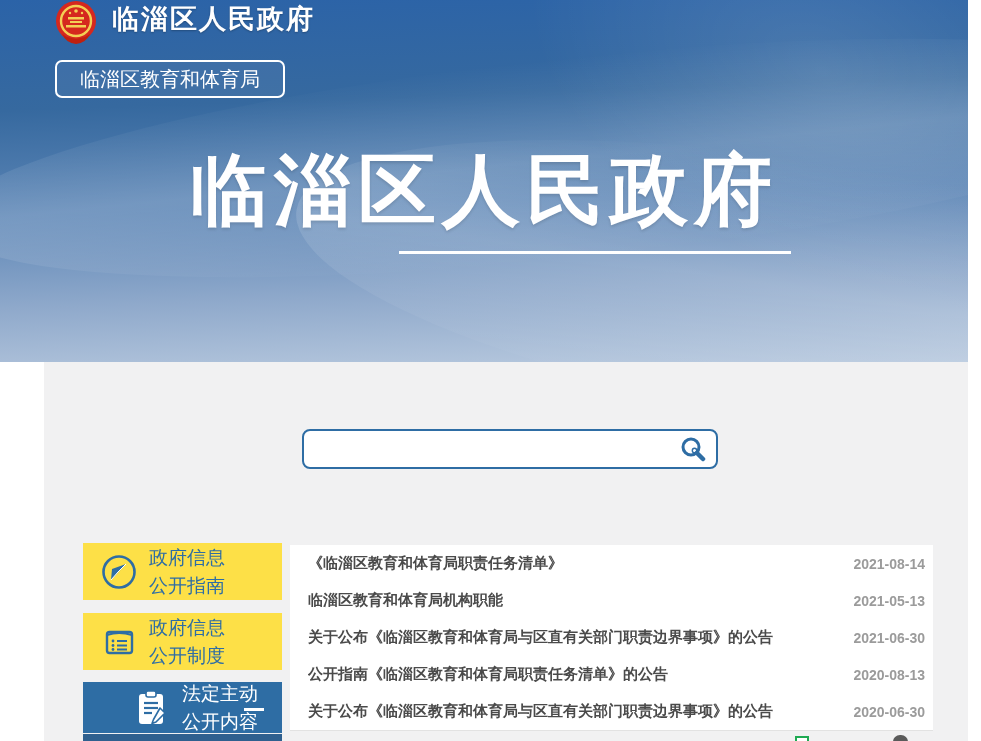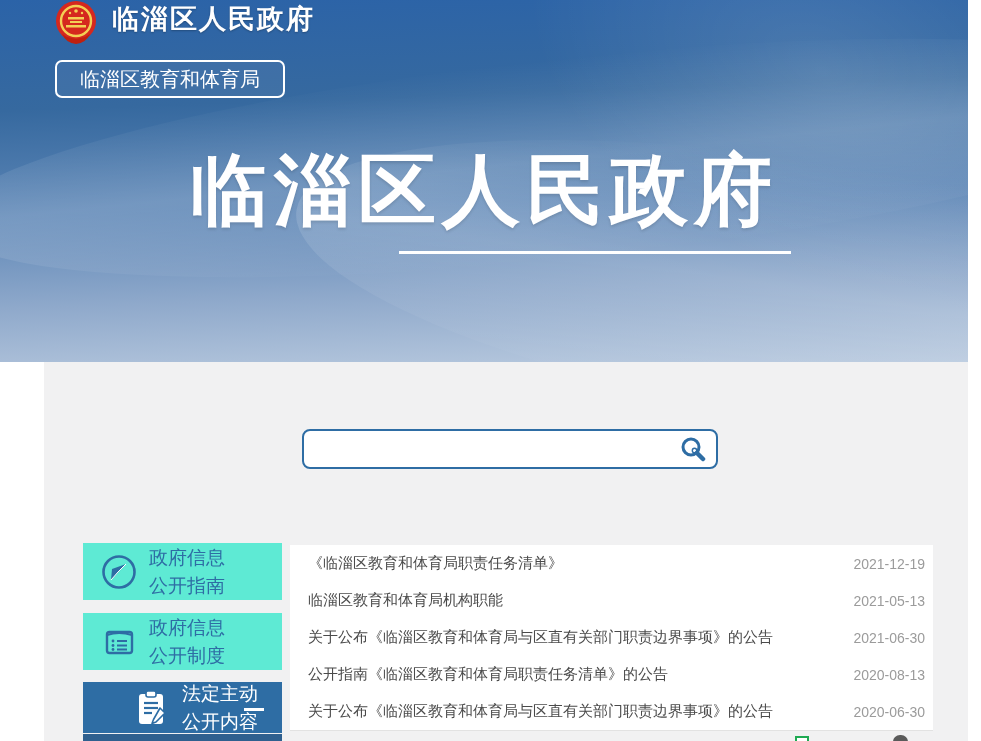--- a/index.html
+++ b/index.html
@@ -53,35 +53,35 @@
   .search-box {
     position:absolute; left:302px; top:429px; width:416px; height:40px;
     background:#ffffff; border:2px solid #2e6da4; border-radius:8px;
     display:flex; align-items:center; padding:0 8px 0 12px;
   }
   .search-input { flex:1; border:none; outline:none; font-size:15px; color:#333; background:transparent; height:30px; }
   .search-btn { border:none; background:transparent; padding:0; margin:0; cursor:pointer; width:30px; height:30px; display:flex; align-items:center; justify-content:center; }
 
   
   .side-card {
-    position:absolute; left:83px; width:199px; height:57px; background:#5eead4;
+    position:absolute; left:83px; width:199px; height:57px; background:#fde047;
     display:flex; align-items:center; cursor:pointer;
   }
   .side-card .ic { width:40px; height:40px; margin-left:16px; flex:0 0 auto; }
   .side-card .lbl { margin-left:10px; color:#2e6da4; font-size:19px; line-height:28px; }
   .side-card.active { background:#2e6da4; height:51px;padding-left:33px; }
   .side-card.active .lbl { color:#ffffff; }
   .side-card .minus { position:absolute; right:18px; top:26px; width:20px; height:3px; background:#ffffff; }
   .card1 { top:543px; }
   .card2 { top:613px; }
   .card3 { top:682px; }
   .card-stub { position:absolute; left:83px; top:734px; width:199px; height:7px; background:#2f608f; }
 
   
-  .list { position:absolute; left:290px; top:545px; width:643px; height:186px; background:#ffffff; border-bottom:1px solid #e2e2e2; }
+  .list { position:absolute; left:290px; top:545px; width:643px; height:186px; background:#ffffff; border-bottom:1px solid #e2e2e2;font-weight:bold; }
   .row { height:37px; display:flex; align-items:center; padding:0 8px 0 18px; cursor:pointer; }
   .row .t { flex:1; font-size:15px; color:#4a4a4a; white-space:nowrap; overflow:hidden; text-overflow:ellipsis; }
   .row .d { font-size:14px; color:#9b9b9b; margin-left:16px; flex:0 0 auto; }
 
   
   .p-green { position:absolute; left:795px; top:736px; width:14px; height:12px; border:2px solid #1faa53; background:#fff; }
   .p-gray  { position:absolute; left:893px; top:735px; width:15px; height:12px; background:#5a5a5a; border-radius:7px 7px 0 0; }
 </style>
 </head>
 <body>
@@ -169,21 +169,21 @@
       <div>法定主动</div>
       <div>公开内容</div>
     </div>
     <div class="minus"></div>
   </div>
   <div class="card-stub"></div>
 
   <div class="list">
     <div class="row">
       <span class="t">《临淄区教育和体育局职责任务清单》</span>
-      <span class="d">2021-12-19</span>
+      <span class="d">2021-08-14</span>
     </div>
     <div class="row">
       <span class="t">临淄区教育和体育局机构职能</span>
       <span class="d">2021-05-13</span>
     </div>
     <div class="row">
       <span class="t">关于公布《临淄区教育和体育局与区直有关部门职责边界事项》的公告</span>
       <span class="d">2021-06-30</span>
     </div>
     <div class="row">

